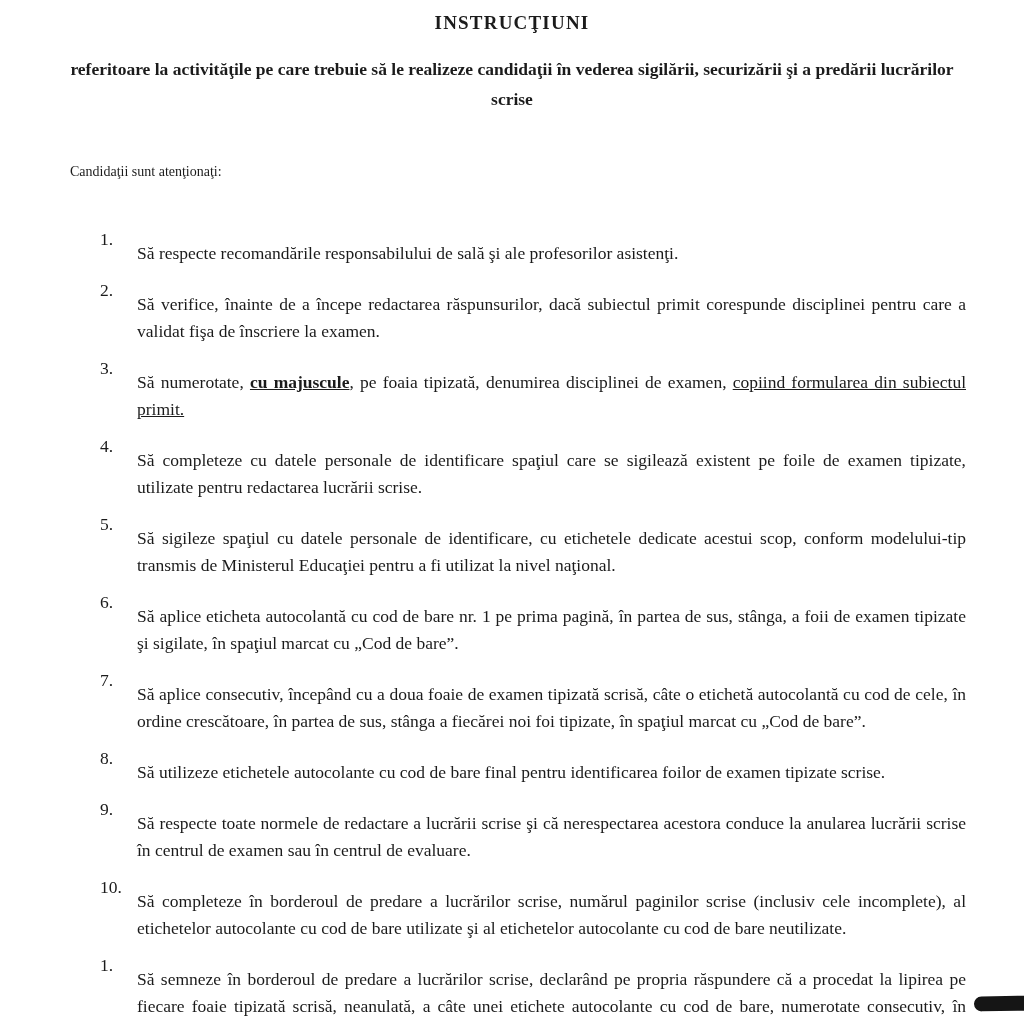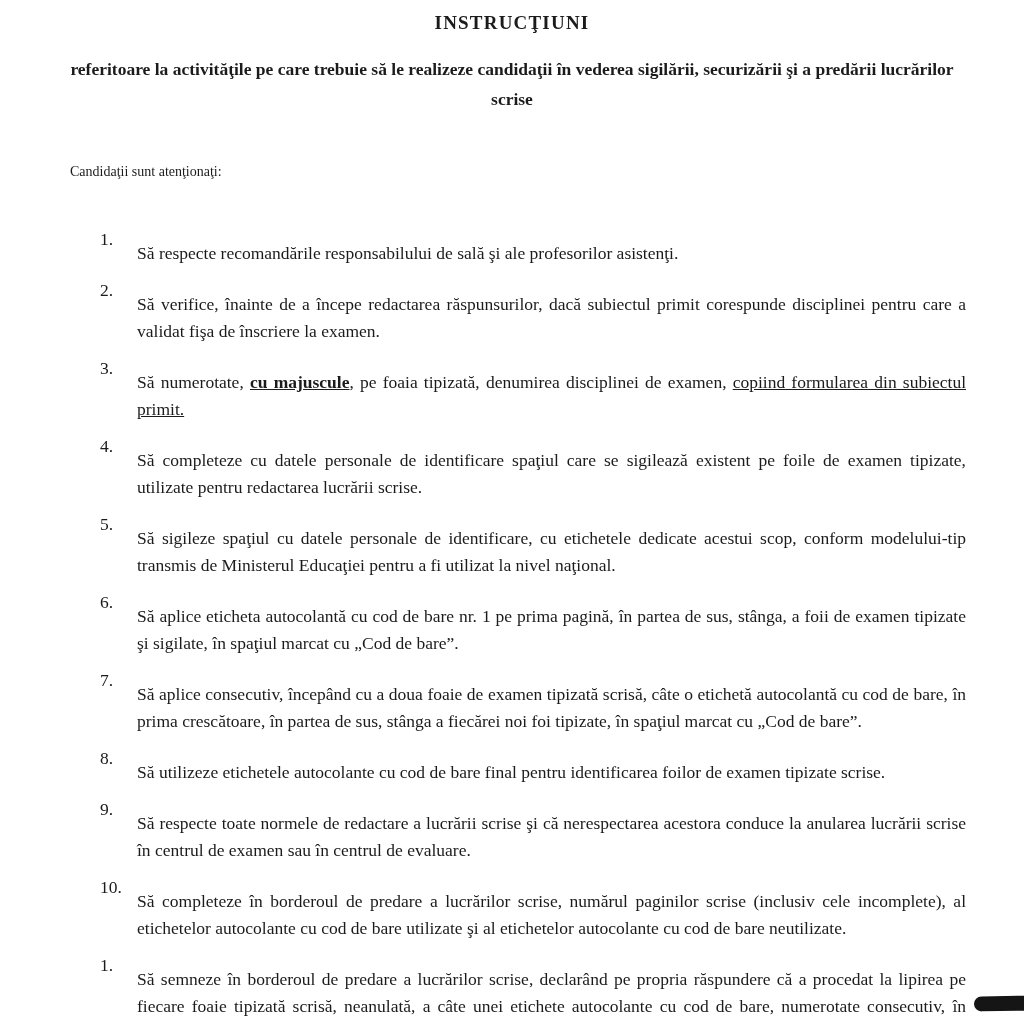--- a/index.html
+++ b/index.html
@@ -103,21 +103,21 @@
       <div class="item">
         <span class="num">5.</span>
         <span class="txt"><span class="seg-normal">Să sigileze spaţiul cu datele personale de identificare, cu etichetele dedicate acestui scop, conform modelului-tip transmis de Ministerul Educaţiei pentru a fi utilizat la nivel naţional.</span></span>
       </div>
       <div class="item">
         <span class="num">6.</span>
         <span class="txt"><span class="seg-normal">Să aplice eticheta autocolantă cu cod de bare nr. 1 pe prima pagină, în partea de sus, stânga, a foii de examen tipizate şi sigilate, în spaţiul marcat cu „Cod de bare”.</span></span>
       </div>
       <div class="item">
         <span class="num">7.</span>
-        <span class="txt"><span class="seg-normal">Să aplice consecutiv, începând cu a doua foaie de examen tipizată scrisă, câte o etichetă autocolantă cu cod de bare, în prima crescătoare, în partea de sus, stânga a fiecărei noi foi tipizate, în spaţiul marcat cu „Cod de bare”.</span></span>
+        <span class="txt"><span class="seg-normal">Să aplice consecutiv, începând cu a doua foaie de examen tipizată scrisă, câte o etichetă autocolantă cu cod de cele, în ordine crescătoare, în partea de sus, stânga a fiecărei noi foi tipizate, în spaţiul marcat cu „Cod de bare”.</span></span>
       </div>
       <div class="item">
         <span class="num">8.</span>
         <span class="txt"><span class="seg-normal">Să utilizeze etichetele autocolante cu cod de bare final pentru identificarea foilor de examen tipizate scrise.</span></span>
       </div>
       <div class="item">
         <span class="num">9.</span>
         <span class="txt"><span class="seg-normal">Să respecte toate normele de redactare a lucrării scrise şi că nerespectarea acestora conduce la anularea lucrării scrise în centrul de examen sau în centrul de evaluare.</span></span>
       </div>
       <div class="item">

